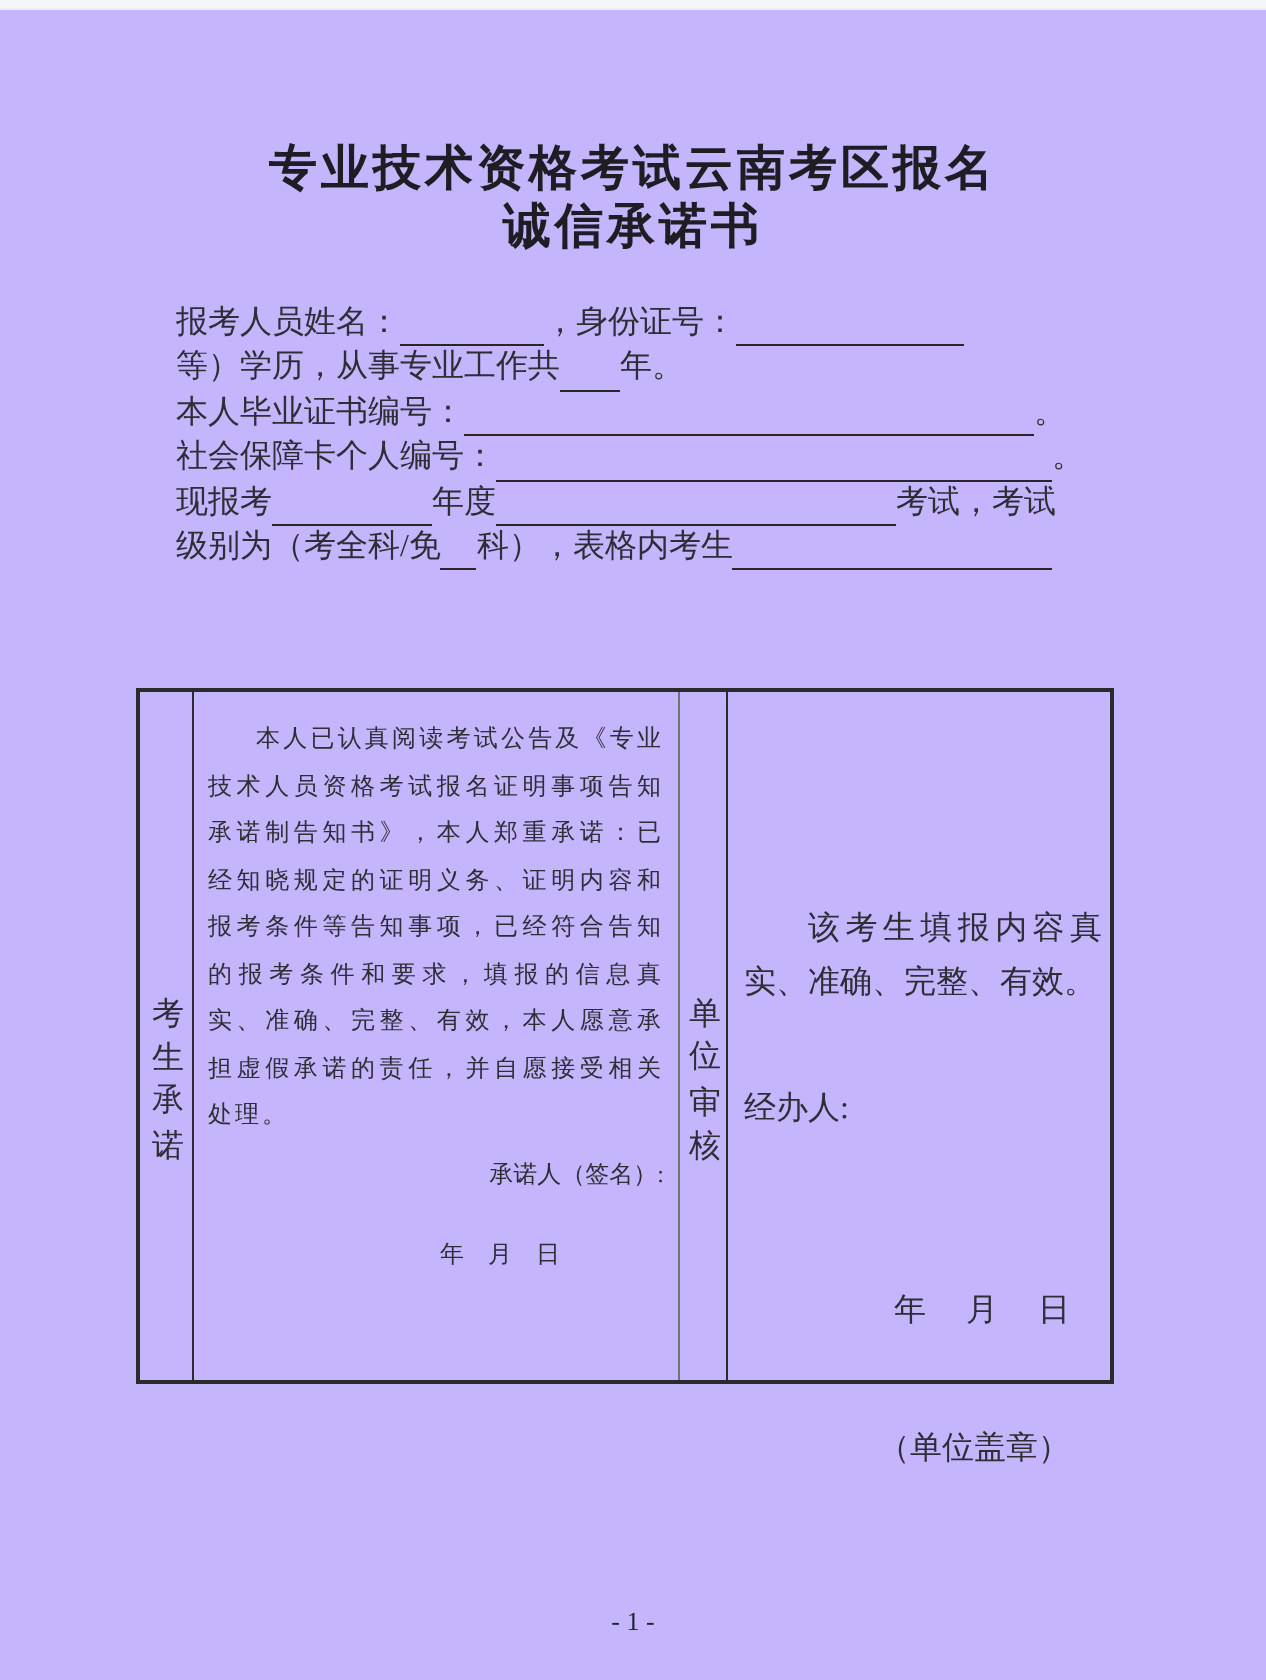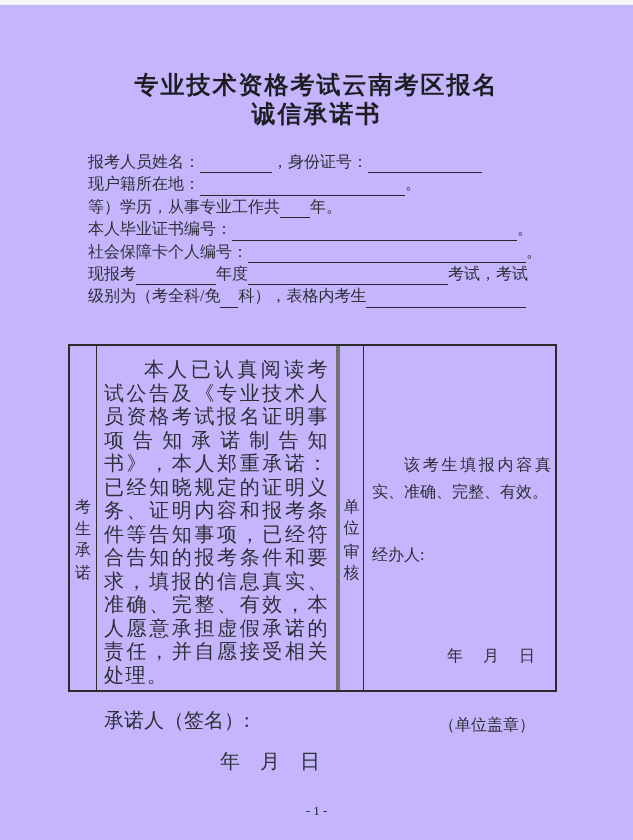--- a/index.html
+++ b/index.html
@@ -42,29 +42,29 @@
     border-right:1px solid #2b2b2b;
     font-size:16px; color:#2e2e36;
   }
   .cv1 { width:27px; }
   .cv2 { width:24px; }
   .vtext {
     writing-mode:vertical-rl; text-orientation:upright;
     letter-spacing:22px; margin-bottom:-22px; line-height:1;
   }
   .cell-candidate {
-    width:243px; border-right:4px solid #737373;
+    width:243px; border-right:1px solid #737373;
     padding:12px 7px 8px 7px;
-    font-size:20px; line-height:23.5px;
+    font-size:12px; line-height:23.5px;
   }
   .cell-candidate .para {
     margin:0; text-indent:2em; text-align:justify;
     letter-spacing:1.5px;
   }
-  .sign-row { margin-top:22px; }
+  .sign-row { margin-top:6px;text-align:right; }
   .cand-date { margin-top:17px; padding-left:116px; white-space:pre; }
   .cell-unit {
     flex:1; border-right:1px solid #2b2b2b; border-right:none;
     padding:10px 4px 8px 8px;
     font-size:16px; line-height:27px;font-family:Liberation Serif, serif;
   }
   .cell-unit .para {
     margin:95px 0 0 0; text-indent:2em; text-align:justify;
     letter-spacing:0;
   }
@@ -89,23 +89,20 @@
   <div class="topbar"></div>
 
   <div class="title">
     <div>专业技术资格考试云南考区报名</div>
     <div>诚信承诺书</div>
   </div>
 
   <div class="info">
     <div class="ln">
       <span>报考人员姓名：</span><span class="blank" style="width:72px"></span><span>，身份证号：</span><span class="blank" style="width:114px"></span>
-    </div>
-    <div class="ln">
-      <span>现户籍所在地：</span><span class="blank" style="width:205px"></span><span>。</span>
     </div>
     <div class="ln">
       <span>等）学历，从事专业工作共</span><span class="blank" style="width:30px"></span><span>年。</span>
     </div>
     <div class="ln">
       <span>本人毕业证书编号：</span><span class="blank" style="width:285px"></span><span>。</span>
     </div>
     <div class="ln">
       <span>社会保障卡个人编号：</span><span class="blank" style="width:278px"></span><span>。</span>
     </div>

